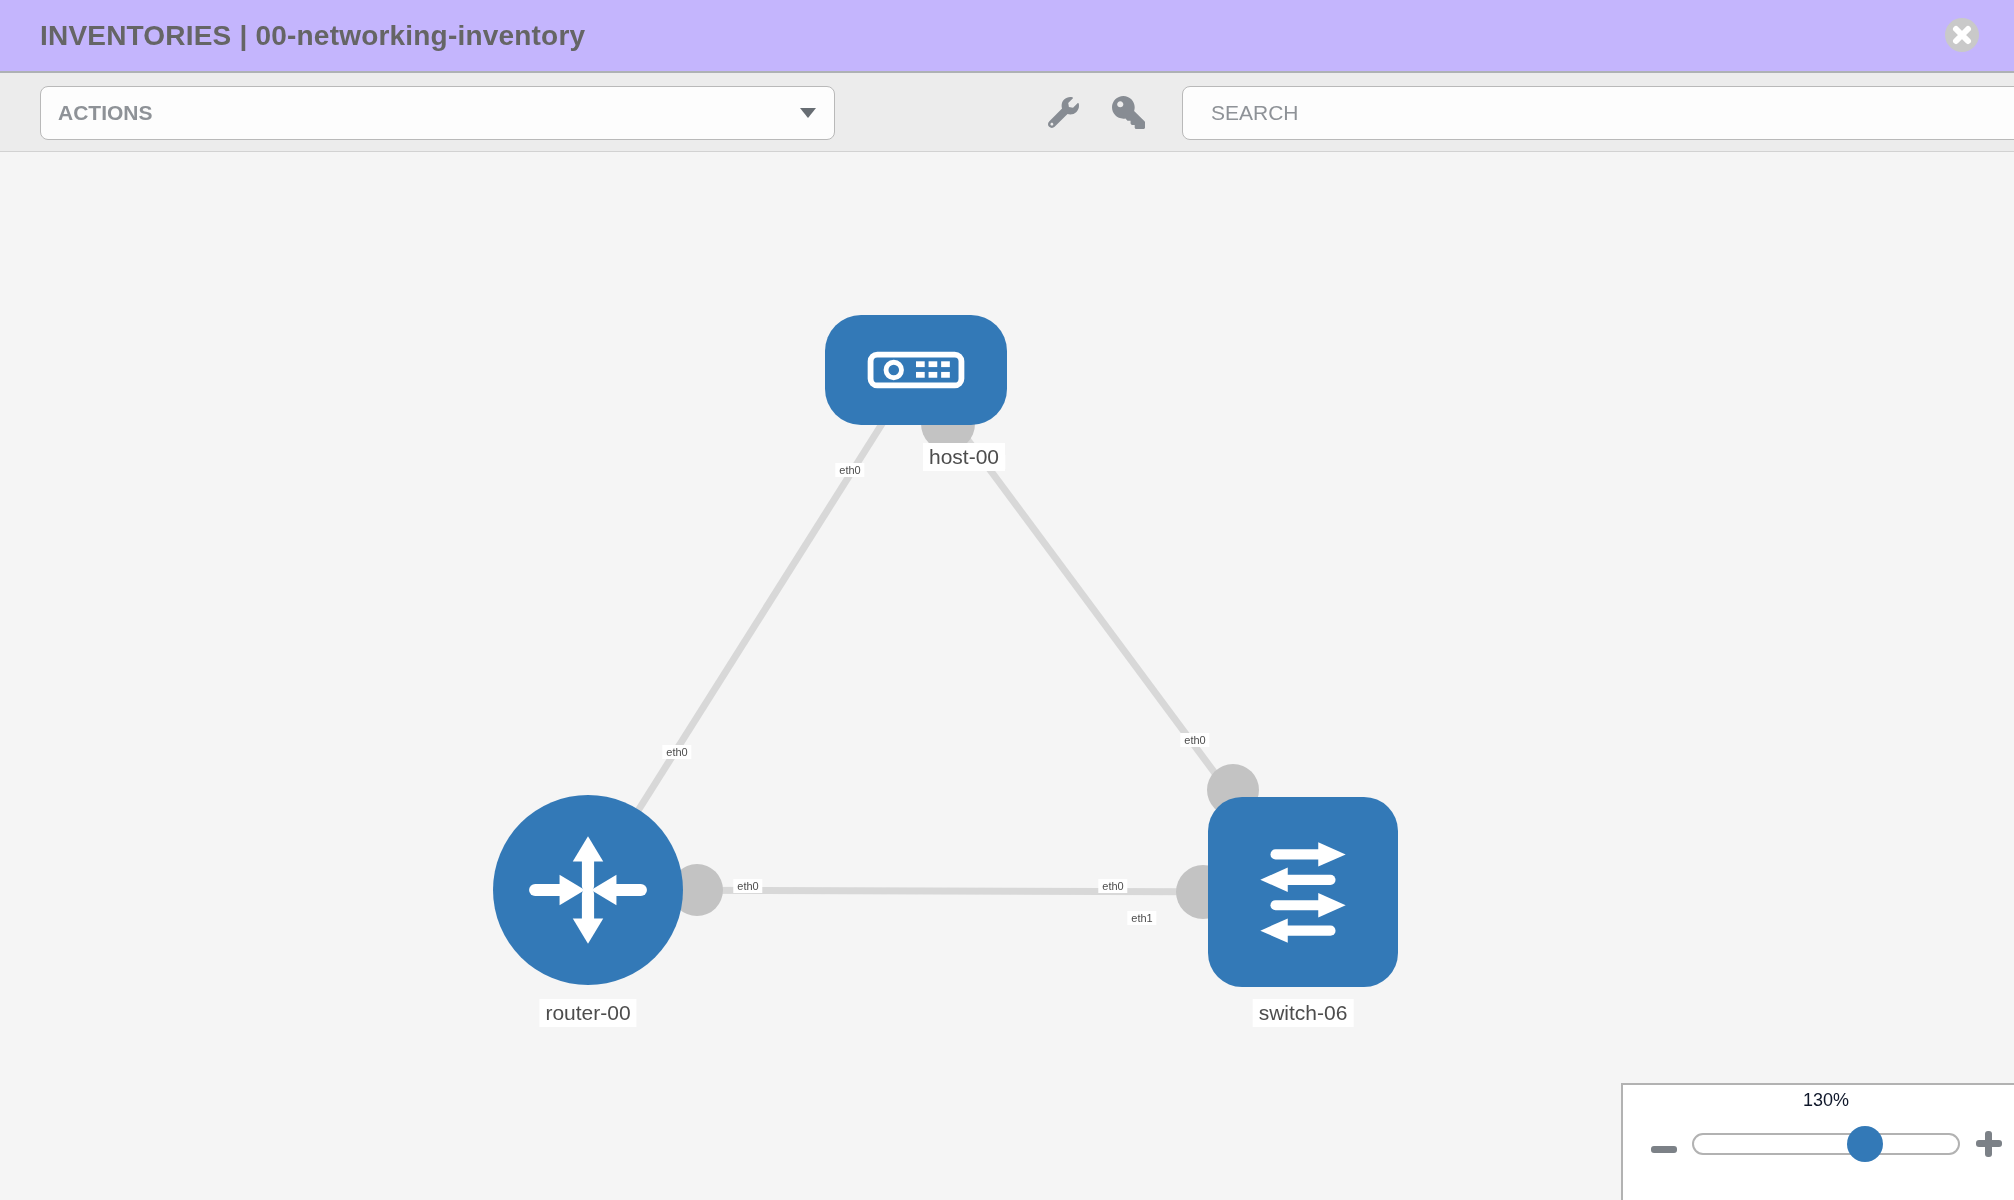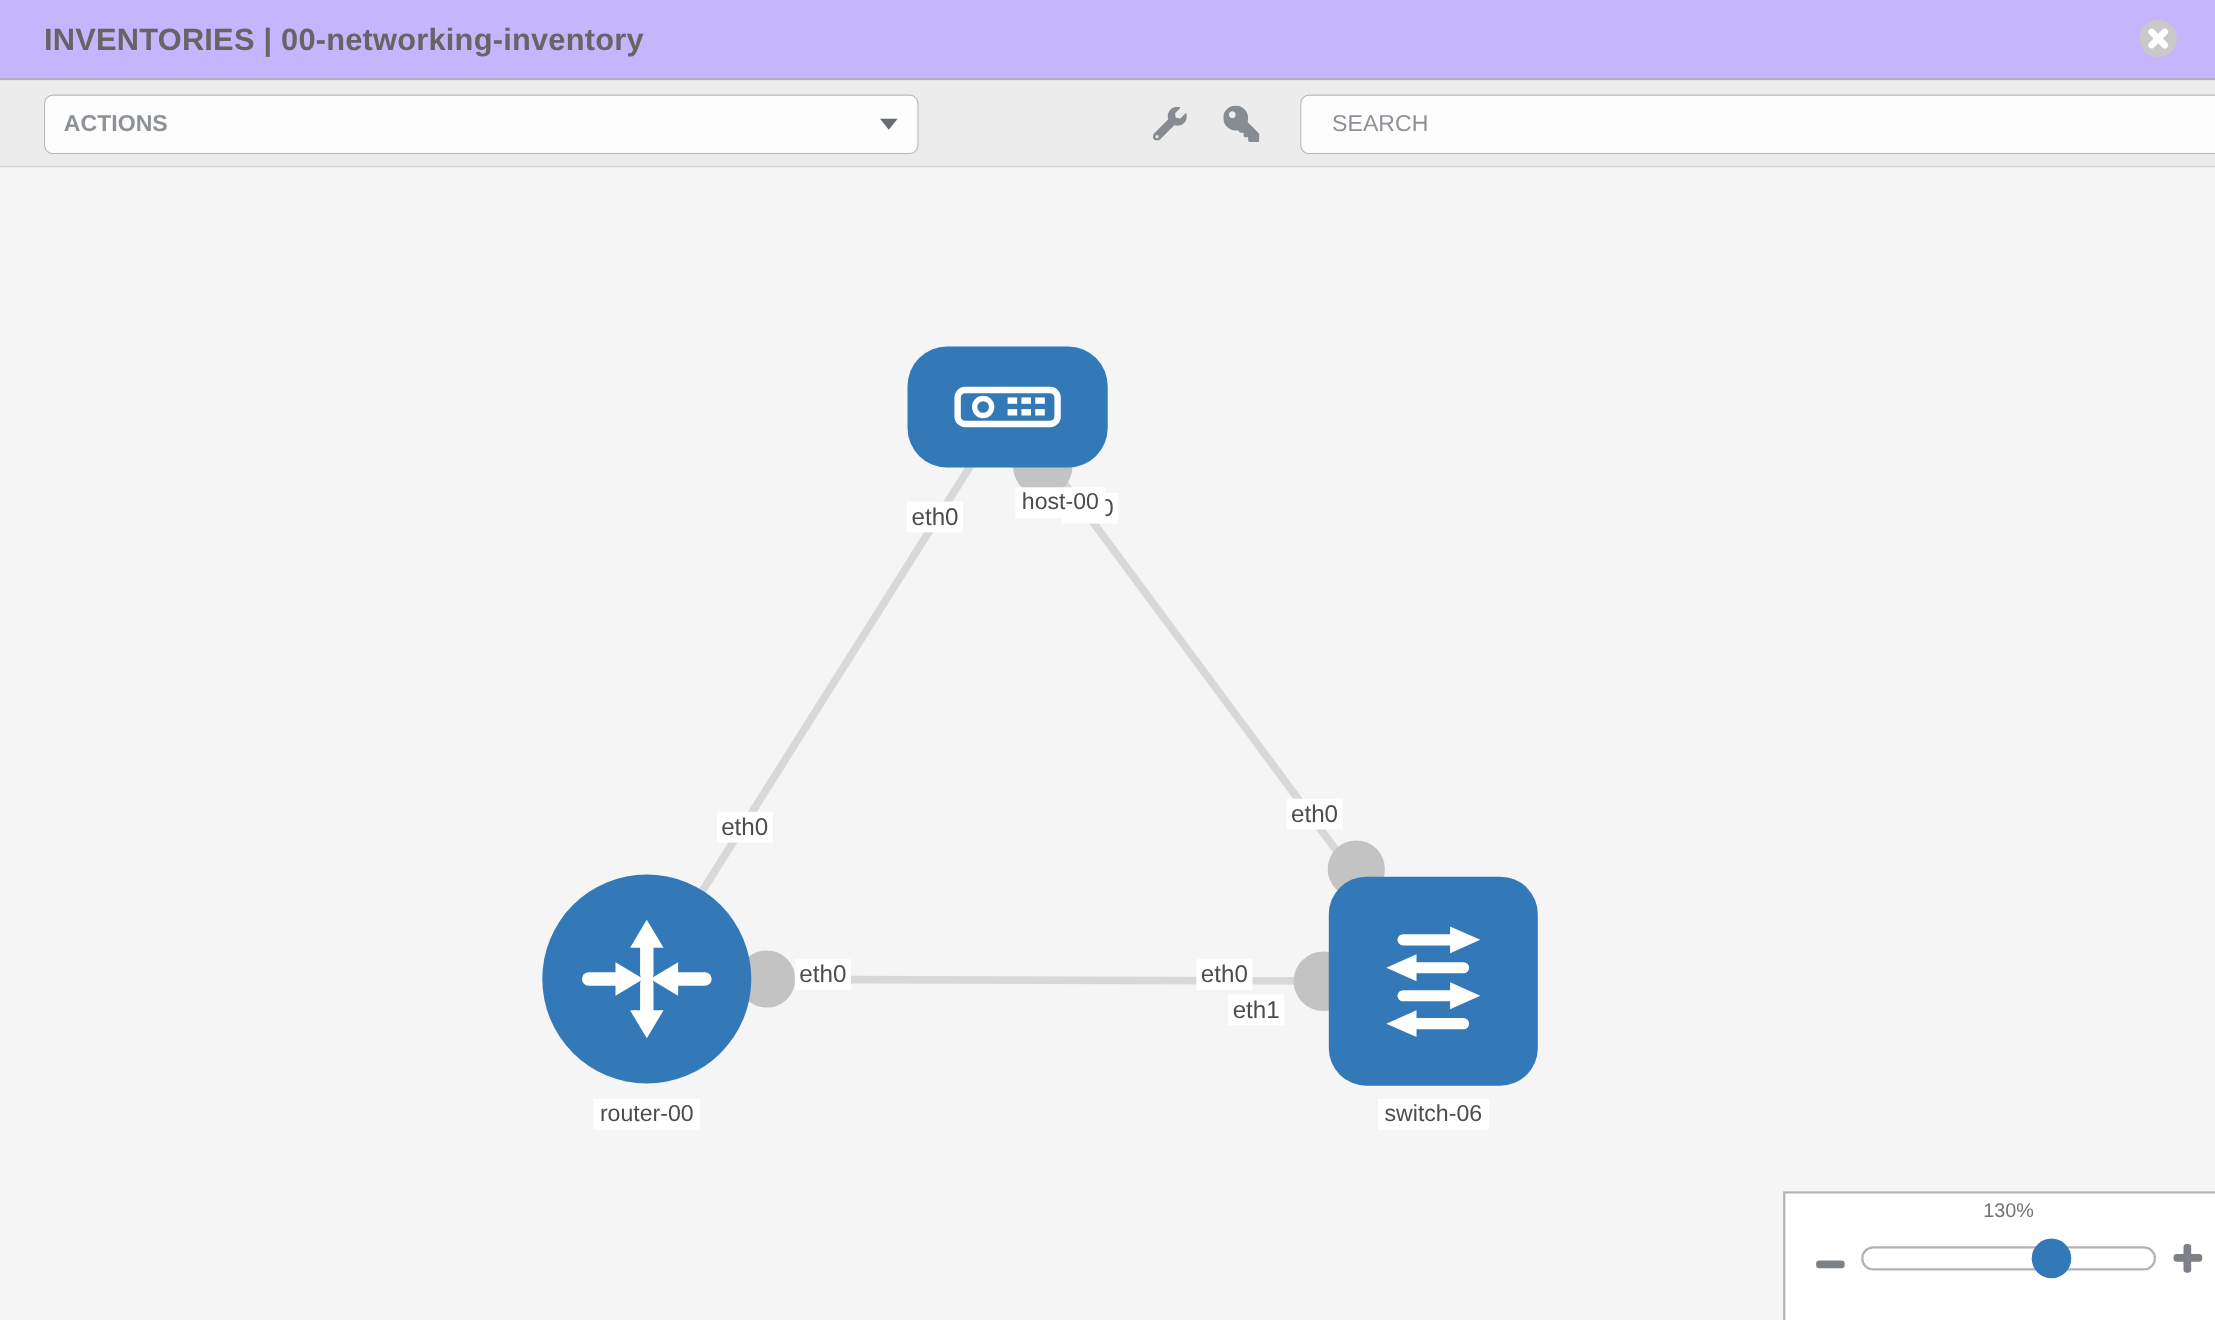--- a/index.html
+++ b/index.html
@@ -18,24 +18,24 @@
   .select-search{left:1182px;width:890px;padding-left:28px;}
   .caret{position:absolute;right:18px;top:50%;margin-top:-5px;width:0;height:0;border-left:8px solid transparent;border-right:8px solid transparent;border-top:10px solid #676d73;}
   .tool-btn{position:absolute;top:0;height:79px;display:flex;align-items:center;background:none;border:none;padding:0;cursor:pointer;}
   .tool-btn.wrench{left:1048px;}
   .tool-btn.key{left:1112px;}
   
   .canvas{position:absolute;top:153px;left:0;width:2014px;height:1047px;background:#f5f5f5;}
   #topo-svg{position:absolute;top:0;left:0;}
   #labels div{position:absolute;transform:translate(-50%,-50%);background:#ffffff;color:#4d4d4d;white-space:nowrap;}
   .node-label{font-size:21px;padding:2px 6px;}
-  .iface-label{font-size:22px;padding:1px 4px;}
+  .iface-label{font-size:11px;padding:1px 4px;}
   
   .zoom-panel{position:absolute;left:1621px;top:930px;width:420px;height:160px;background:#ffffff;border:2px solid #b2b2b2;}
-  .zoom-level{position:absolute;left:203px;top:5px;transform:translateX(-50%);font-size:18px;color:#737373;}
+  .zoom-level{position:absolute;left:203px;top:5px;transform:translateX(-50%);font-size:18px;color:#0f172a;}
   .zoom-minus{position:absolute;left:26px;top:44px;width:30px;height:30px;background:none;border:none;padding:0;cursor:pointer;}
   .zoom-minus .bar{display:block;width:26px;height:7px;margin:11px auto 0;background:#7c8187;border-radius:3px;}
   .zoom-track{position:absolute;left:69px;top:48px;width:268px;height:22px;border:2px solid #b2b2b2;border-radius:12px;background:#fff;box-sizing:border-box;cursor:pointer;}
   .zoom-knob{position:absolute;left:224px;top:41px;width:36px;height:36px;border-radius:50%;background:#3379b7;cursor:grab;}
   .zoom-plus{position:absolute;left:352px;top:45px;width:28px;height:28px;background:none;border:none;padding:0;cursor:pointer;}
   .zoom-plus .h{position:absolute;left:1px;top:10px;width:26px;height:7px;background:#7c8187;border-radius:3px;}
   .zoom-plus .v{position:absolute;left:10px;top:1px;width:7px;height:26px;background:#7c8187;border-radius:3px;}
 </style>
 </head>
 <body>

